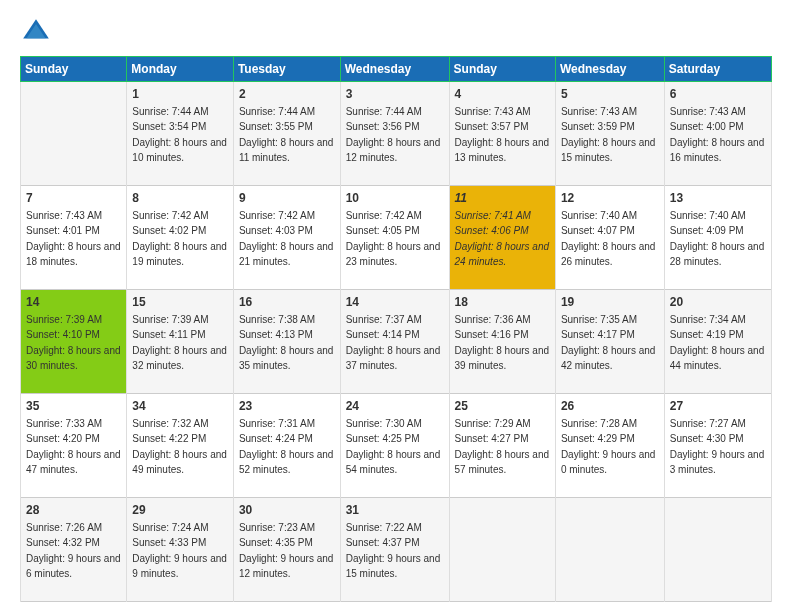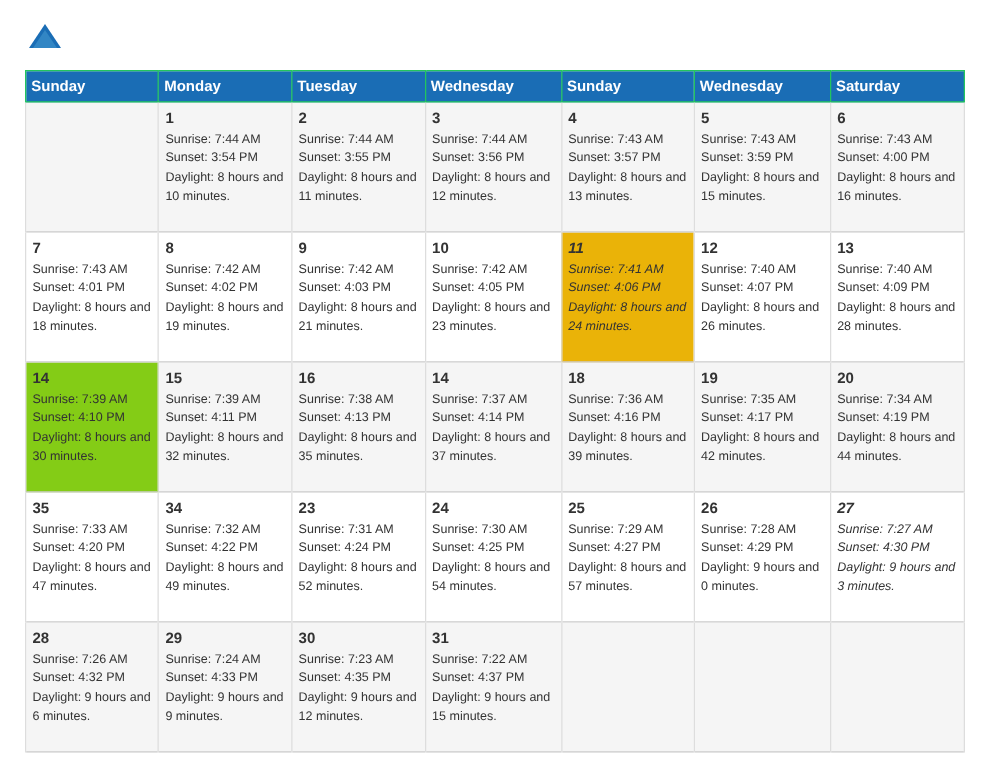--- a/index.html
+++ b/index.html
@@ -177,21 +177,21 @@
           <td style="background-color: rgb(245, 245, 245);"><span class="day-number">19</span><span class="day-info">Sunrise: 7:35 AM<br>Sunset: 4:17 PM<br>Daylight: 8 hours and 42 minutes.</span></td>
           <td style="background-color: rgb(245, 245, 245);"><span class="day-number">20</span><span class="day-info">Sunrise: 7:34 AM<br>Sunset: 4:19 PM<br>Daylight: 8 hours and 44 minutes.</span></td>
         </tr>
         <tr>
           <td style="background-color: rgb(255, 255, 255);"><span class="day-number">35</span><span class="day-info">Sunrise: 7:33 AM<br>Sunset: 4:20 PM<br>Daylight: 8 hours and 47 minutes.</span></td>
           <td style="background-color: rgb(255, 255, 255);"><span class="day-number">34</span><span class="day-info">Sunrise: 7:32 AM<br>Sunset: 4:22 PM<br>Daylight: 8 hours and 49 minutes.</span></td>
           <td style="background-color: rgb(255, 255, 255);"><span class="day-number">23</span><span class="day-info">Sunrise: 7:31 AM<br>Sunset: 4:24 PM<br>Daylight: 8 hours and 52 minutes.</span></td>
           <td style="background-color: rgb(255, 255, 255);"><span class="day-number">24</span><span class="day-info">Sunrise: 7:30 AM<br>Sunset: 4:25 PM<br>Daylight: 8 hours and 54 minutes.</span></td>
           <td style="background-color: rgb(255, 255, 255);"><span class="day-number">25</span><span class="day-info">Sunrise: 7:29 AM<br>Sunset: 4:27 PM<br>Daylight: 8 hours and 57 minutes.</span></td>
           <td style="background-color: rgb(255, 255, 255);"><span class="day-number">26</span><span class="day-info">Sunrise: 7:28 AM<br>Sunset: 4:29 PM<br>Daylight: 9 hours and 0 minutes.</span></td>
-          <td style="background-color: rgb(255, 255, 255); font-style: italic;"><span class="day-number">27</span><span class="day-info">Sunrise: 7:27 AM<br>Sunset: 4:30 PM<br>Daylight: 9 hours and 3 minutes.</span></td>
+          <td style="background-color: rgb(255, 255, 255);"><span class="day-number">27</span><span class="day-info">Sunrise: 7:27 AM<br>Sunset: 4:30 PM<br>Daylight: 9 hours and 3 minutes.</span></td>
         </tr>
         <tr>
           <td style="background-color: rgb(245, 245, 245); margin-top: 14px;"><span class="day-number">28</span><span class="day-info">Sunrise: 7:26 AM<br>Sunset: 4:32 PM<br>Daylight: 9 hours and 6 minutes.</span></td>
           <td style="background-color: rgb(245, 245, 245);"><span class="day-number">29</span><span class="day-info">Sunrise: 7:24 AM<br>Sunset: 4:33 PM<br>Daylight: 9 hours and 9 minutes.</span></td>
           <td style="background-color: rgb(245, 245, 245);"><span class="day-number">30</span><span class="day-info">Sunrise: 7:23 AM<br>Sunset: 4:35 PM<br>Daylight: 9 hours and 12 minutes.</span></td>
           <td style="background-color: rgb(245, 245, 245);"><span class="day-number">31</span><span class="day-info">Sunrise: 7:22 AM<br>Sunset: 4:37 PM<br>Daylight: 9 hours and 15 minutes.</span></td>
           <td class="empty"></td>
           <td class="empty"></td>
           <td class="empty"></td>
         </tr>

